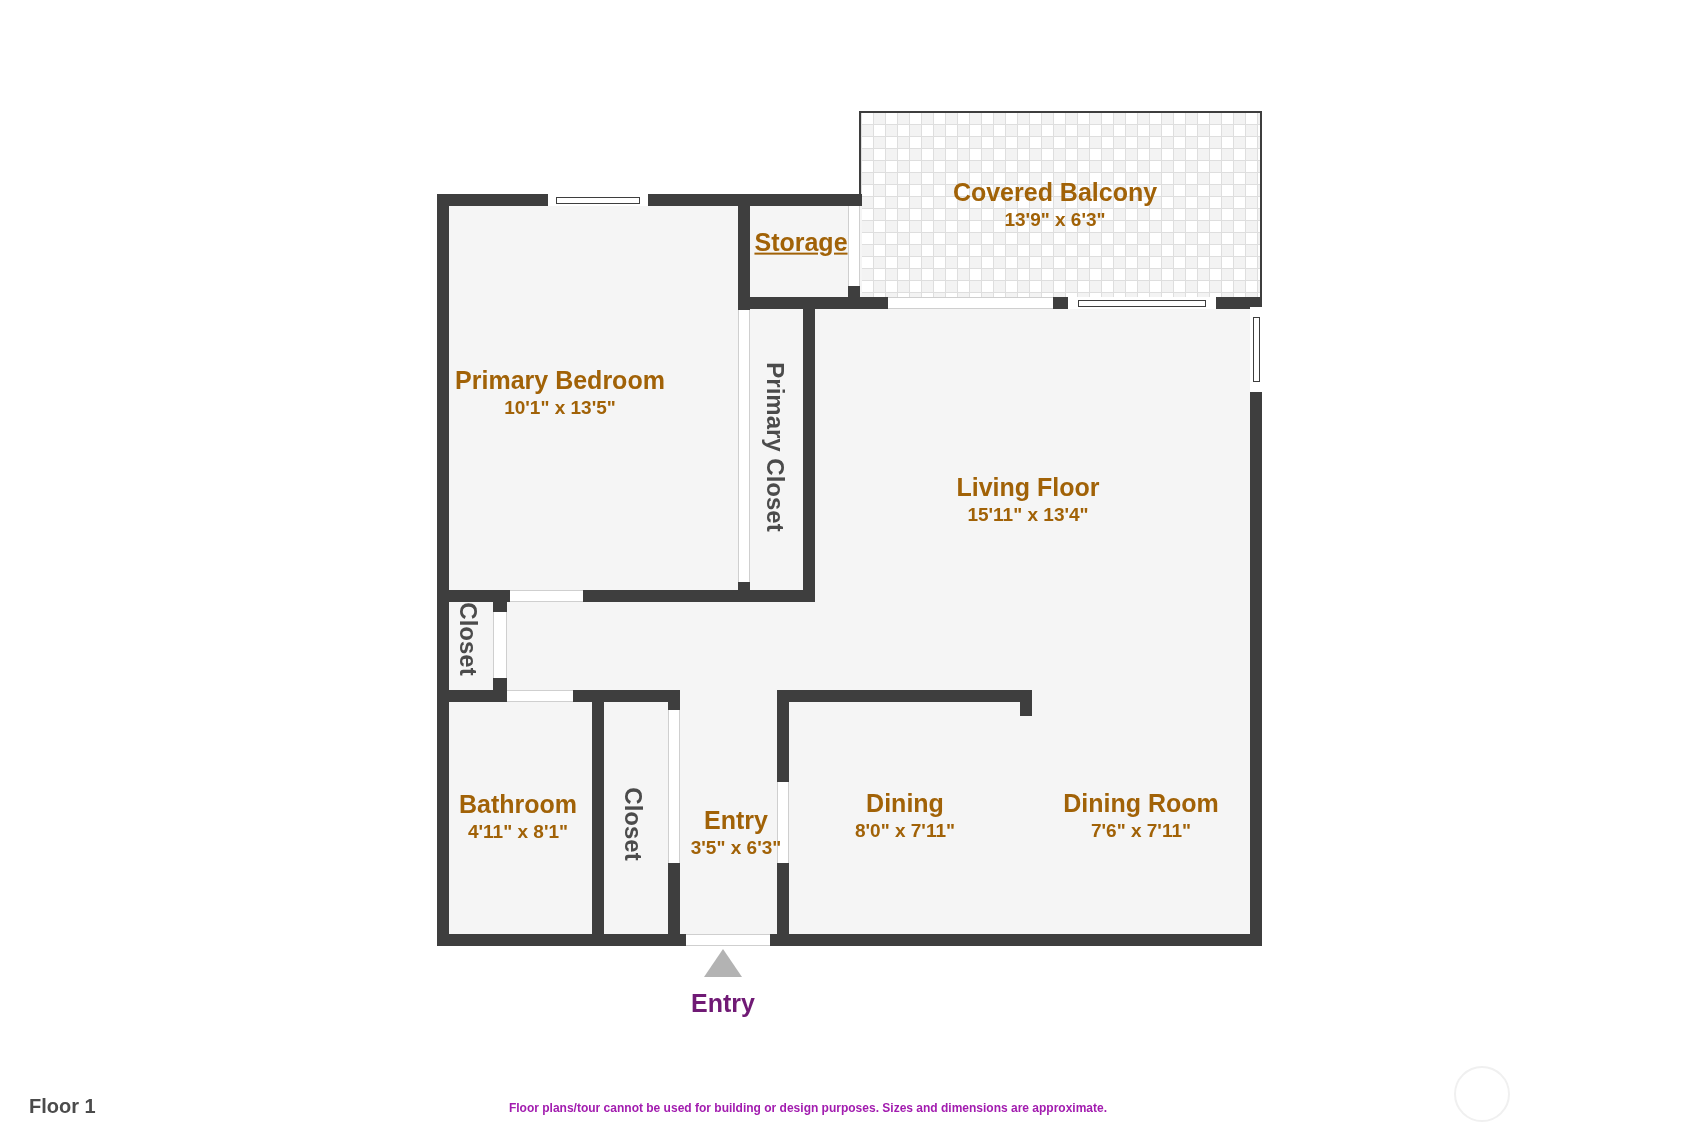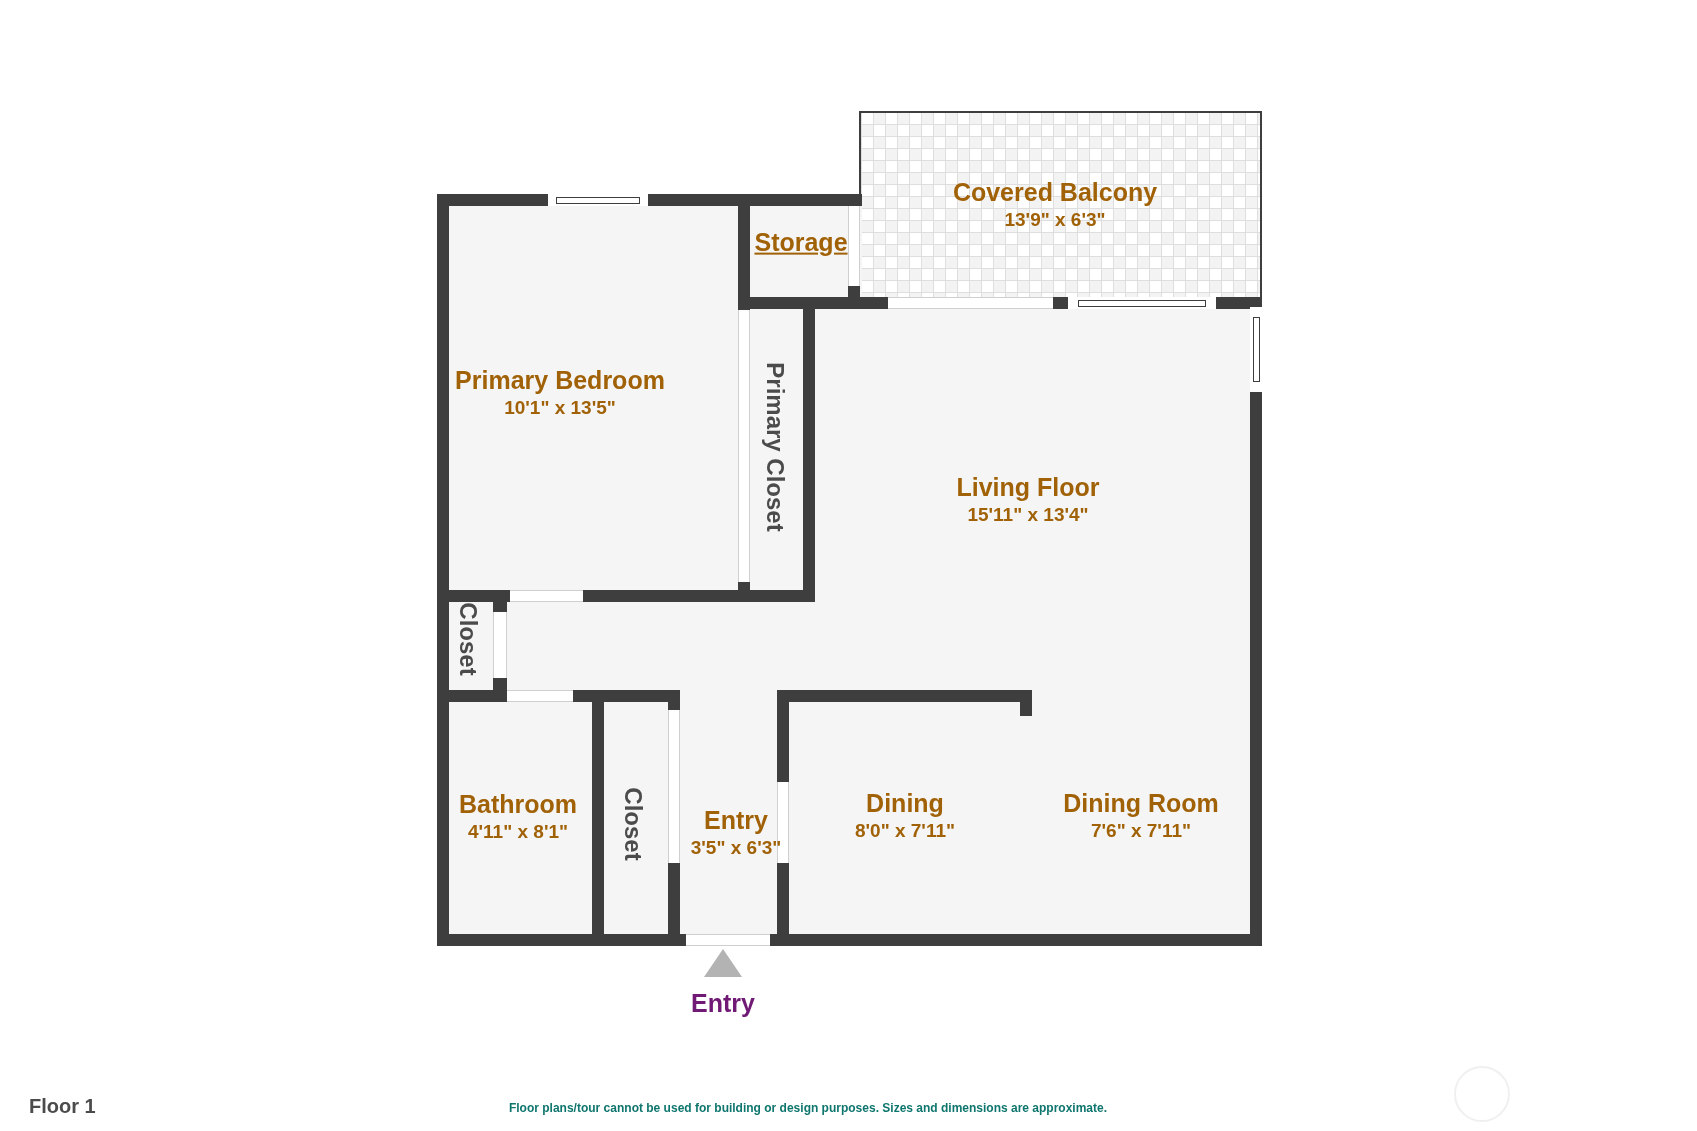--- a/index.html
+++ b/index.html
@@ -26,21 +26,21 @@
   .room-label .dims{font-size:19px;line-height:1.4;}
   .vlabel{position:absolute;transform:translate(-50%,-50%);writing-mode:vertical-rl;
           font-size:24px;font-weight:bold;color:#4b4b4b;white-space:nowrap;}
   .entry-arrow{position:absolute;left:704px;top:949px;width:0;height:0;
                border-left:19px solid transparent;border-right:19px solid transparent;
                border-bottom:28px solid #b3b3b3;}
   .entry-label{position:absolute;left:723px;top:1003px;transform:translate(-50%,-50%);
                font-size:25px;font-weight:bold;color:#701a75;}
   .floor-label{position:absolute;left:29px;top:1095px;font-size:20px;font-weight:bold;color:#4b4b4b;}
   .disclaimer{position:absolute;left:808px;top:1108px;transform:translate(-50%,-50%);
-              font-size:12px;font-weight:bold;color:#0f766e;white-space:nowrap;}
+              font-size:12px;font-weight:bold;color:#a21caf;white-space:nowrap;}
   .watermark{position:absolute;left:1454px;top:1066px;width:52px;height:52px;
              border:2px solid #f0f0f0;border-radius:50%;}
 </style>
 </head>
 <body>
 
 <div class="canvas">
 
   <div class="balcony"></div>
 

